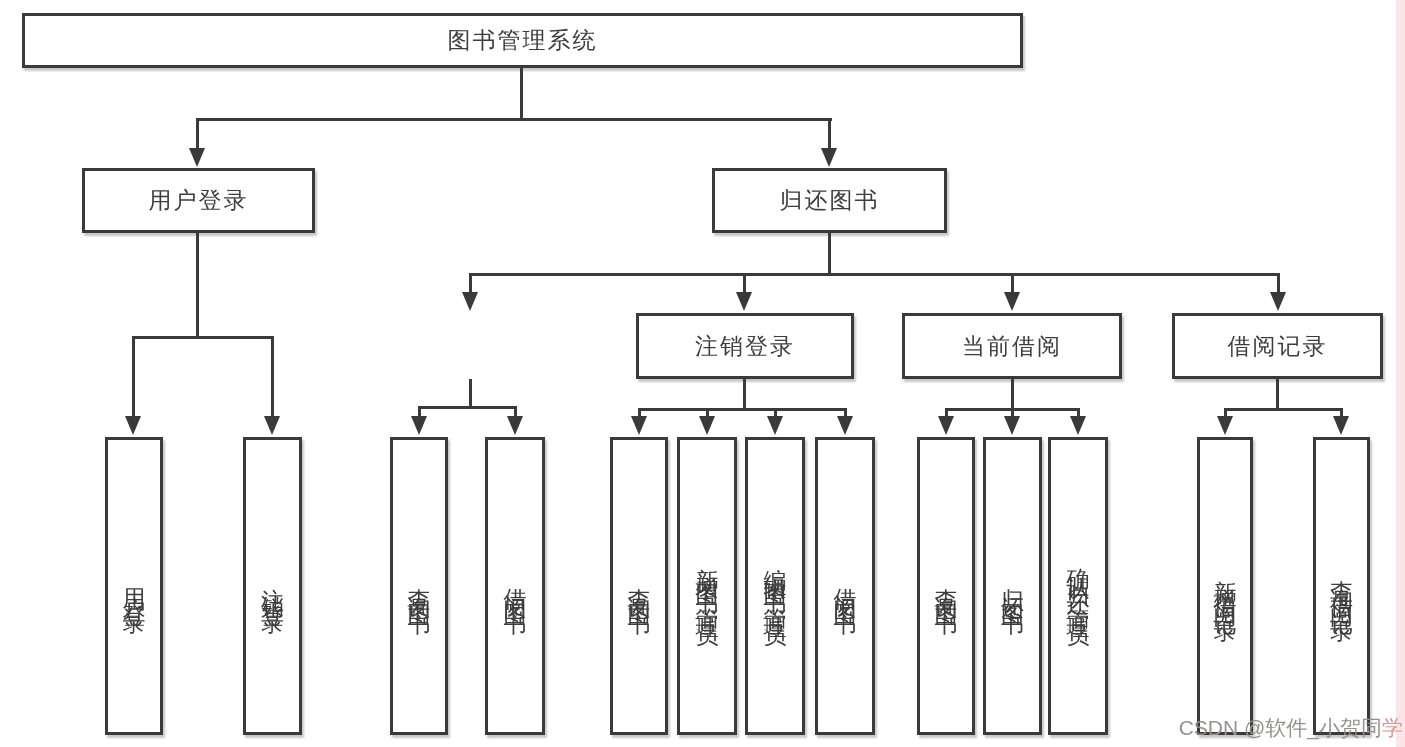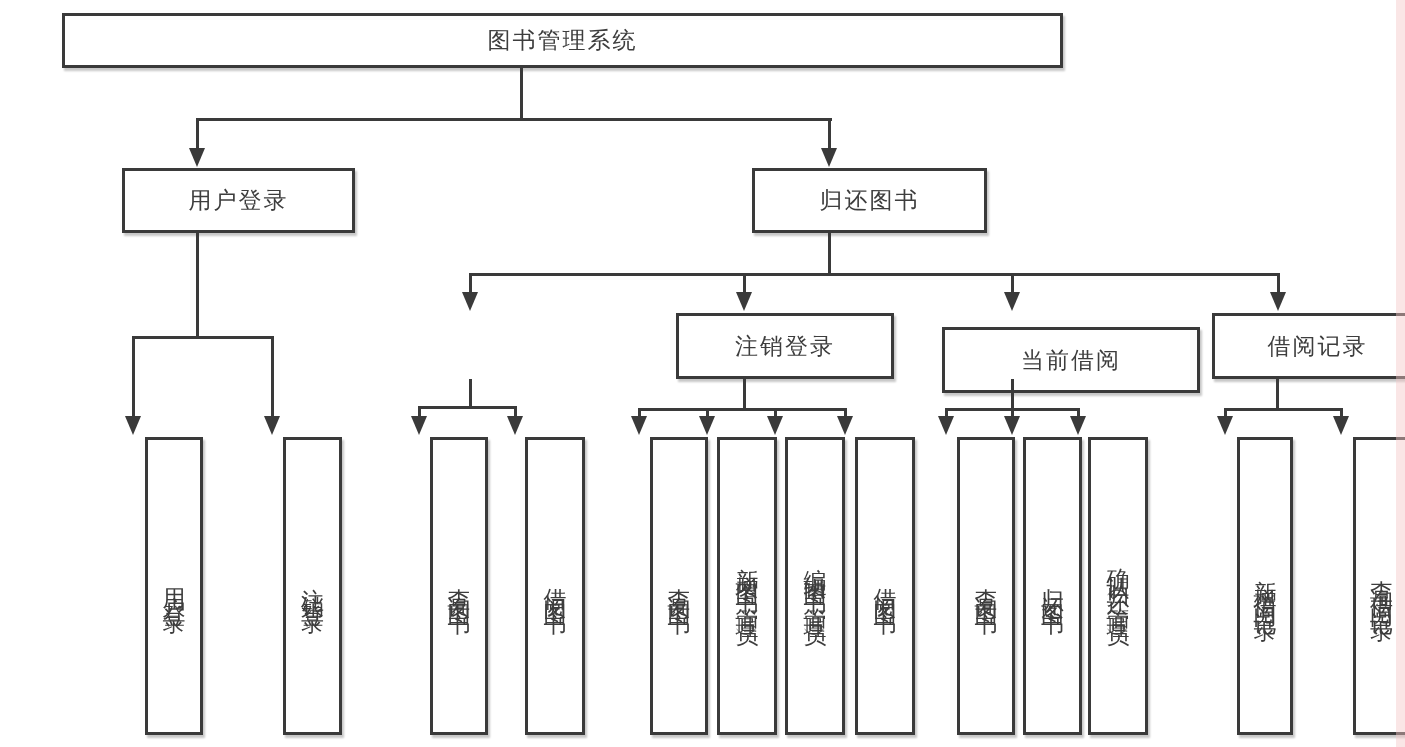--- a/index.html
+++ b/index.html
@@ -11,21 +11,20 @@
     overflow:hidden;
   }
   .box{
     position:absolute;
     background:#ffffff;
     border:3px solid #3a3a3a;
     box-sizing:border-box;
     display:flex;align-items:center;justify-content:center;
     color:#3d3d3d;
     box-shadow:2px 3px 2px rgba(0,0,0,0.22);
-    margin-left:40px;
   }
   .box.h span{
     font-size:23px;
     letter-spacing:2px;
     white-space:nowrap;
   }
   .box.v span{
     writing-mode:vertical-lr;
     text-orientation:mixed;
     font-size:23px;
@@ -92,21 +91,21 @@
   <div class="line" style="left:743px;top:273px;width:3px;height:22px"></div>
   <div class="arrow" style="left:736px;top:292px"></div>
   <div class="line" style="left:1011px;top:273px;width:3px;height:22px"></div>
   <div class="arrow" style="left:1004px;top:292px"></div>
   <div class="line" style="left:1277px;top:273px;width:3px;height:22px"></div>
   <div class="arrow" style="left:1270px;top:292px"></div>
 
   <div class="box h" style="left:636px;top:313px;width:218px;height:66px">
     <span>注销登录</span>
   </div>
-  <div class="box h" style="left:902px;top:327px;width:258px;height:66px">
+  <div class="box h" style="left:902px;top:313px;width:220px;height:66px">
     <span>当前借阅</span>
   </div>
   <div class="box h" style="left:1172px;top:313px;width:211px;height:66px">
     <span>借阅记录</span>
   </div>
 
   <div class="line" style="left:469px;top:379px;width:3px;height:27px"></div>
   <div class="line" style="left:418px;top:406px;width:99px;height:3px"></div>
   <div class="line" style="left:418px;top:406px;width:3px;height:14px"></div>
   <div class="arrow" style="left:411px;top:416px"></div>
@@ -179,14 +178,17 @@
 
   <div class="box v" style="left:1197px;top:437px;width:56px;height:298px">
     <span>新增借阅记录</span>
   </div>
   <div class="box v" style="left:1313px;top:437px;width:57px;height:298px">
     <span>查询借阅记录</span>
   </div>
 
   <div class="pink-strip"></div>
 
+  <div class="watermark">
+    <span class="wm1">CSDN @软件_小贺同</span><span class="wm2">学</span>
+  </div>
 
 </div>
 
 </body></html>

